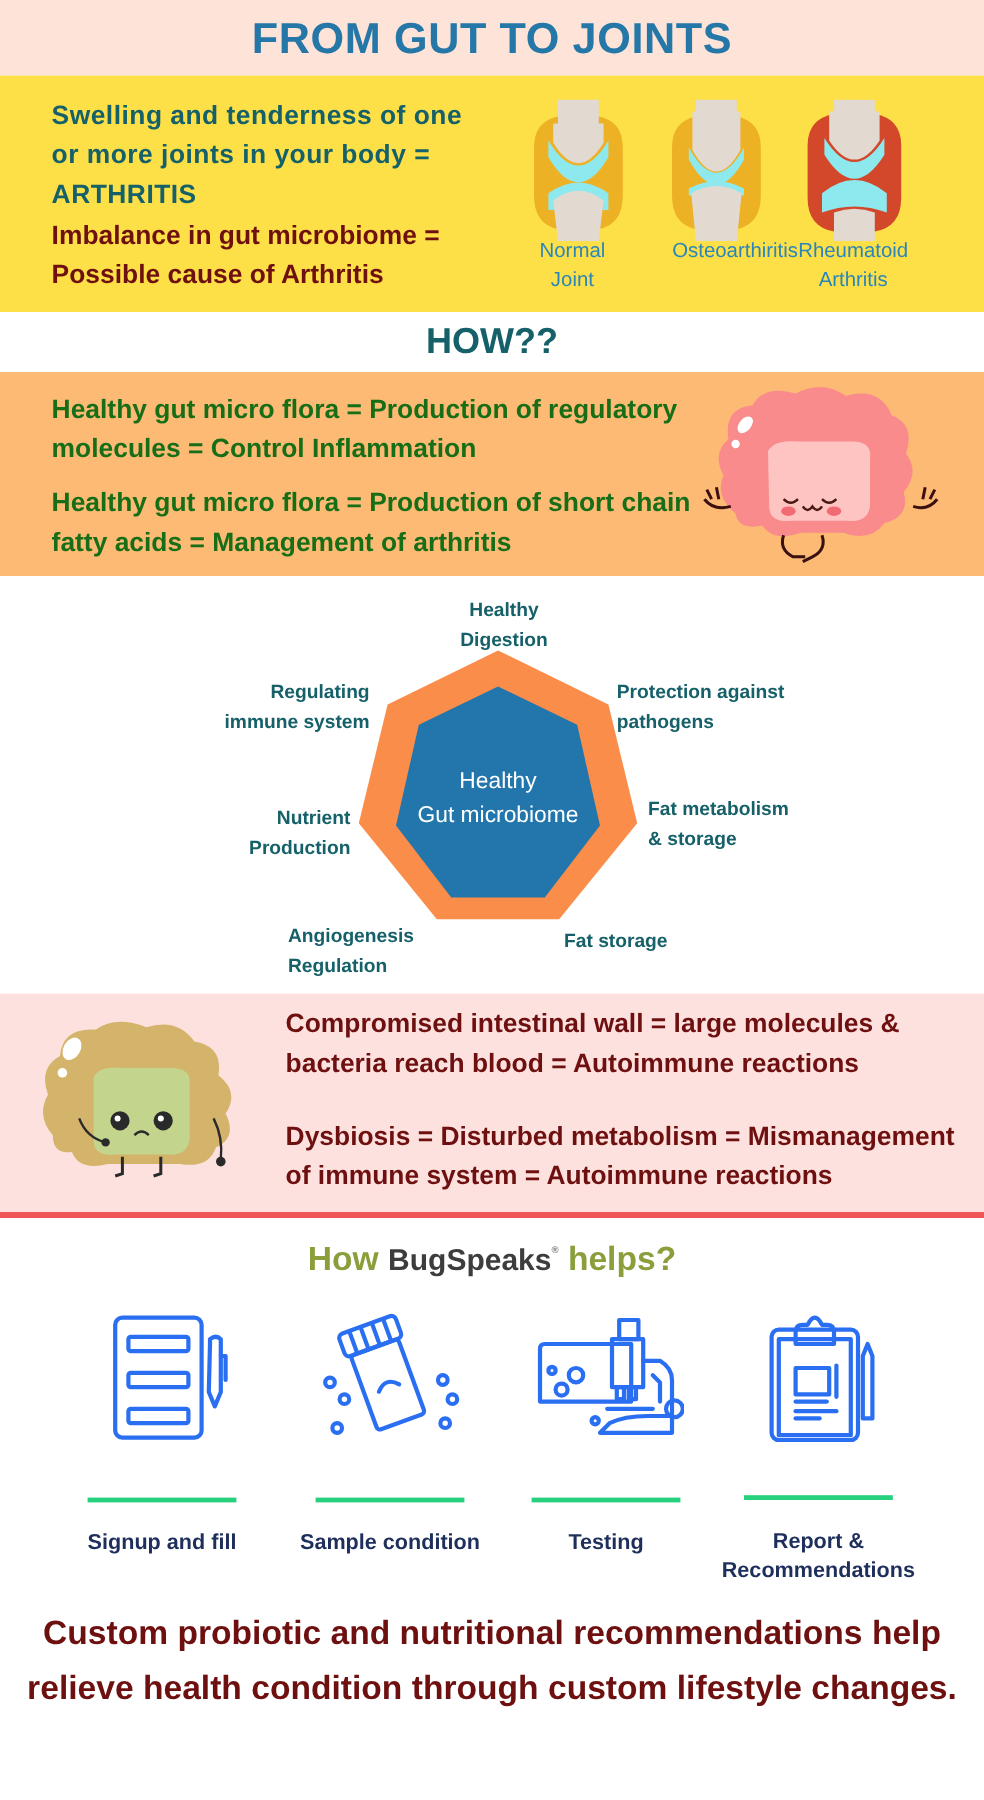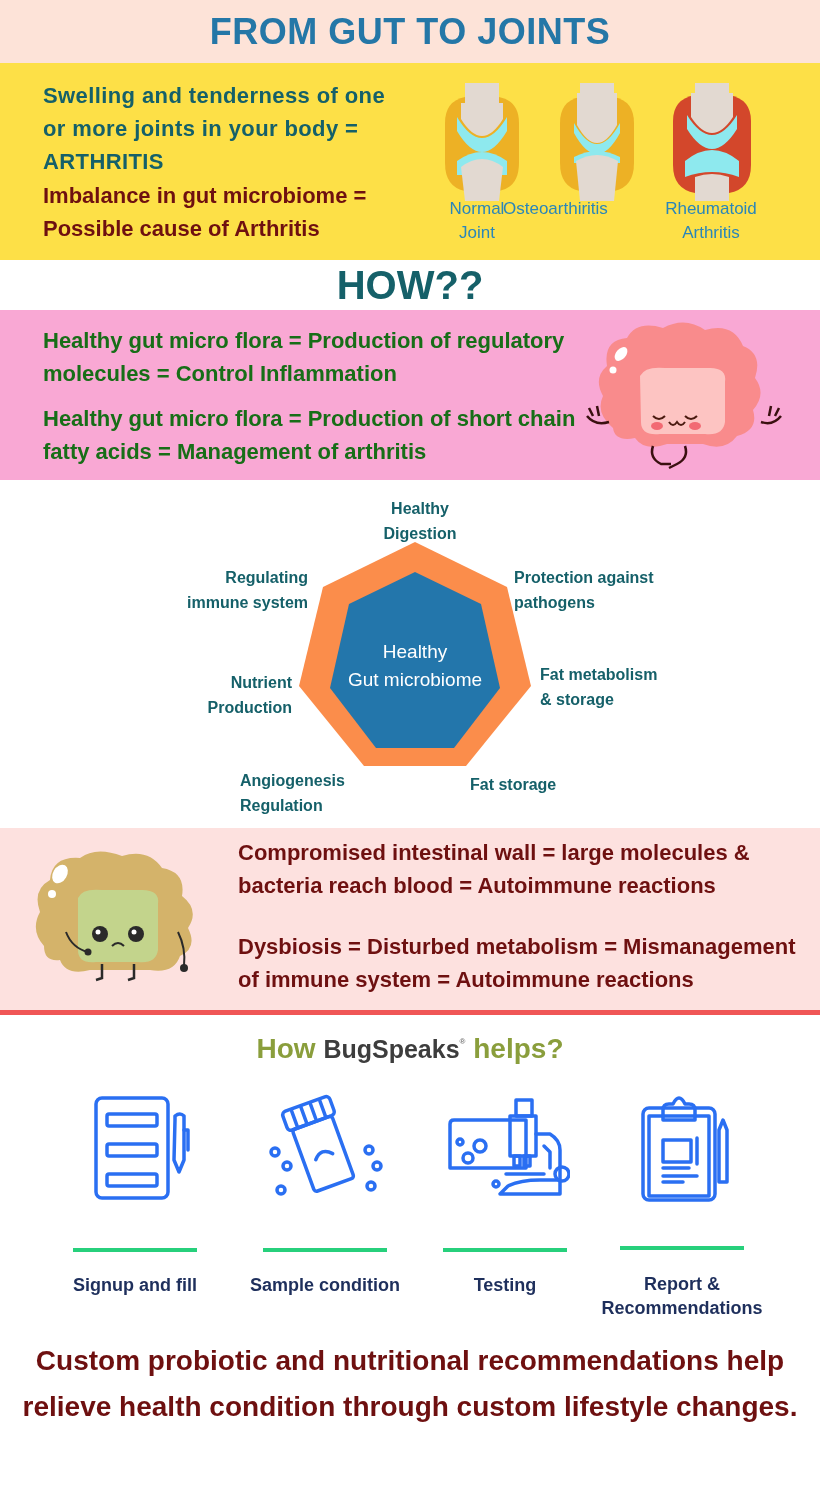--- a/index.html
+++ b/index.html
@@ -12,23 +12,23 @@
   .arthritis-band { position: absolute; left: 0; top: 63px; width: 820px; height: 197px; background: #fde047; }
   .arth-text { position: absolute; left: 43px; top: 16px; width: 370px; }
   .arth-def { font-size: 22px; font-weight: 700; color: #156069; line-height: 33px; letter-spacing: 0.4px; }
   .arth-cause { font-size: 22px; font-weight: 700; color: #6e1010; line-height: 33px; margin-top: 1px; }
   .joints { position: absolute; left: 437px; top: 20px; width: 340px; height: 175px; }
   .joint { position: absolute; top: 0; width: 110px; text-align: center; }
   .joint svg { display: block; margin: 0 auto; }
   .joint-label { font-size: 17px; color: #2a86b9; line-height: 24px; margin-top: 2px; }
 
   .how-band { position: absolute; left: 0; top: 260px; width: 820px; height: 50px; display: flex; align-items: center; justify-content: center; }
-  .how-band h2 { font-size: 40px; font-weight: 700; color: #156069; }
-
-  .healthy-band { position: absolute; left: 0; top: 310px; width: 820px; height: 170px; background: #f9a8d4; }
+  .how-band h2 { font-size: 30px; font-weight: 700; color: #156069; }
+
+  .healthy-band { position: absolute; left: 0; top: 310px; width: 820px; height: 170px; background: #fdba74; }
   .healthy-text { position: absolute; left: 43px; top: 14px; width: 540px; }
   .healthy-text p { font-size: 22px; font-weight: 700; color: #176e17; line-height: 33px; }
   .healthy-text p + p { margin-top: 12px; }
   .happy-gut { position: absolute; left: 585px; top: 8px; }
 
   .hepta-area { position: absolute; left: 0; top: 480px; width: 820px; height: 348px; background: #fff; }
   .hepta-svg { position: absolute; left: 295px; top: 60px; }
   .hepta-center { position: absolute; left: 320px; top: 158px; width: 190px; text-align: center; color: #fff; font-size: 19px; line-height: 28px; }
   .hlabel { position: absolute; font-size: 16px; font-weight: 700; color: #156069; line-height: 25px; }
 
@@ -89,21 +89,21 @@
       <svg width="90" height="118" viewBox="0 0 90 118">
         <path d="M6 38 Q6 16 28 12 L62 12 Q84 16 84 38 L84 82 Q84 106 62 110 L28 110 Q6 106 6 82 Z" fill="#d3472b"></path>
         <rect x="28" y="0" width="34" height="36" fill="#e2d9d1"></rect>
         <path d="M20 32 Q45 72 70 32 L70 46 Q45 86 20 46 Z" fill="#8ee9ee"></path>
         <path d="M24 34 Q45 66 66 34 L66 10 L24 10 Z" fill="#e2d9d1"></path>
         <path d="M18 78 Q45 56 72 78 L72 94 Q45 84 18 94 Z" fill="#8ee9ee"></path>
         <path d="M28 94 Q45 88 62 94 L62 118 L28 118 Z" fill="#e2d9d1"></path>
       </svg>
     </div>
     <div class="joint-label" style="position:absolute;left:0;top:112px;width:80px;text-align:center">Normal Joint</div>
-    <div class="joint-label" style="position:absolute;left:66px;top:112px;width:130px;text-align:left">Osteoarthiritis</div>
+    <div class="joint-label" style="position:absolute;left:98px;top:112px;width:130px;text-align:right">Osteoarthiritis</div>
     <div class="joint-label" style="position:absolute;left:218px;top:112px;width:112px;text-align:center">Rheumatoid Arthritis</div>
   </div>
 </div>
 
 <div class="how-band">
   <h2>HOW??</h2>
 </div>
 
 <div class="healthy-band">
   <div class="healthy-text">

